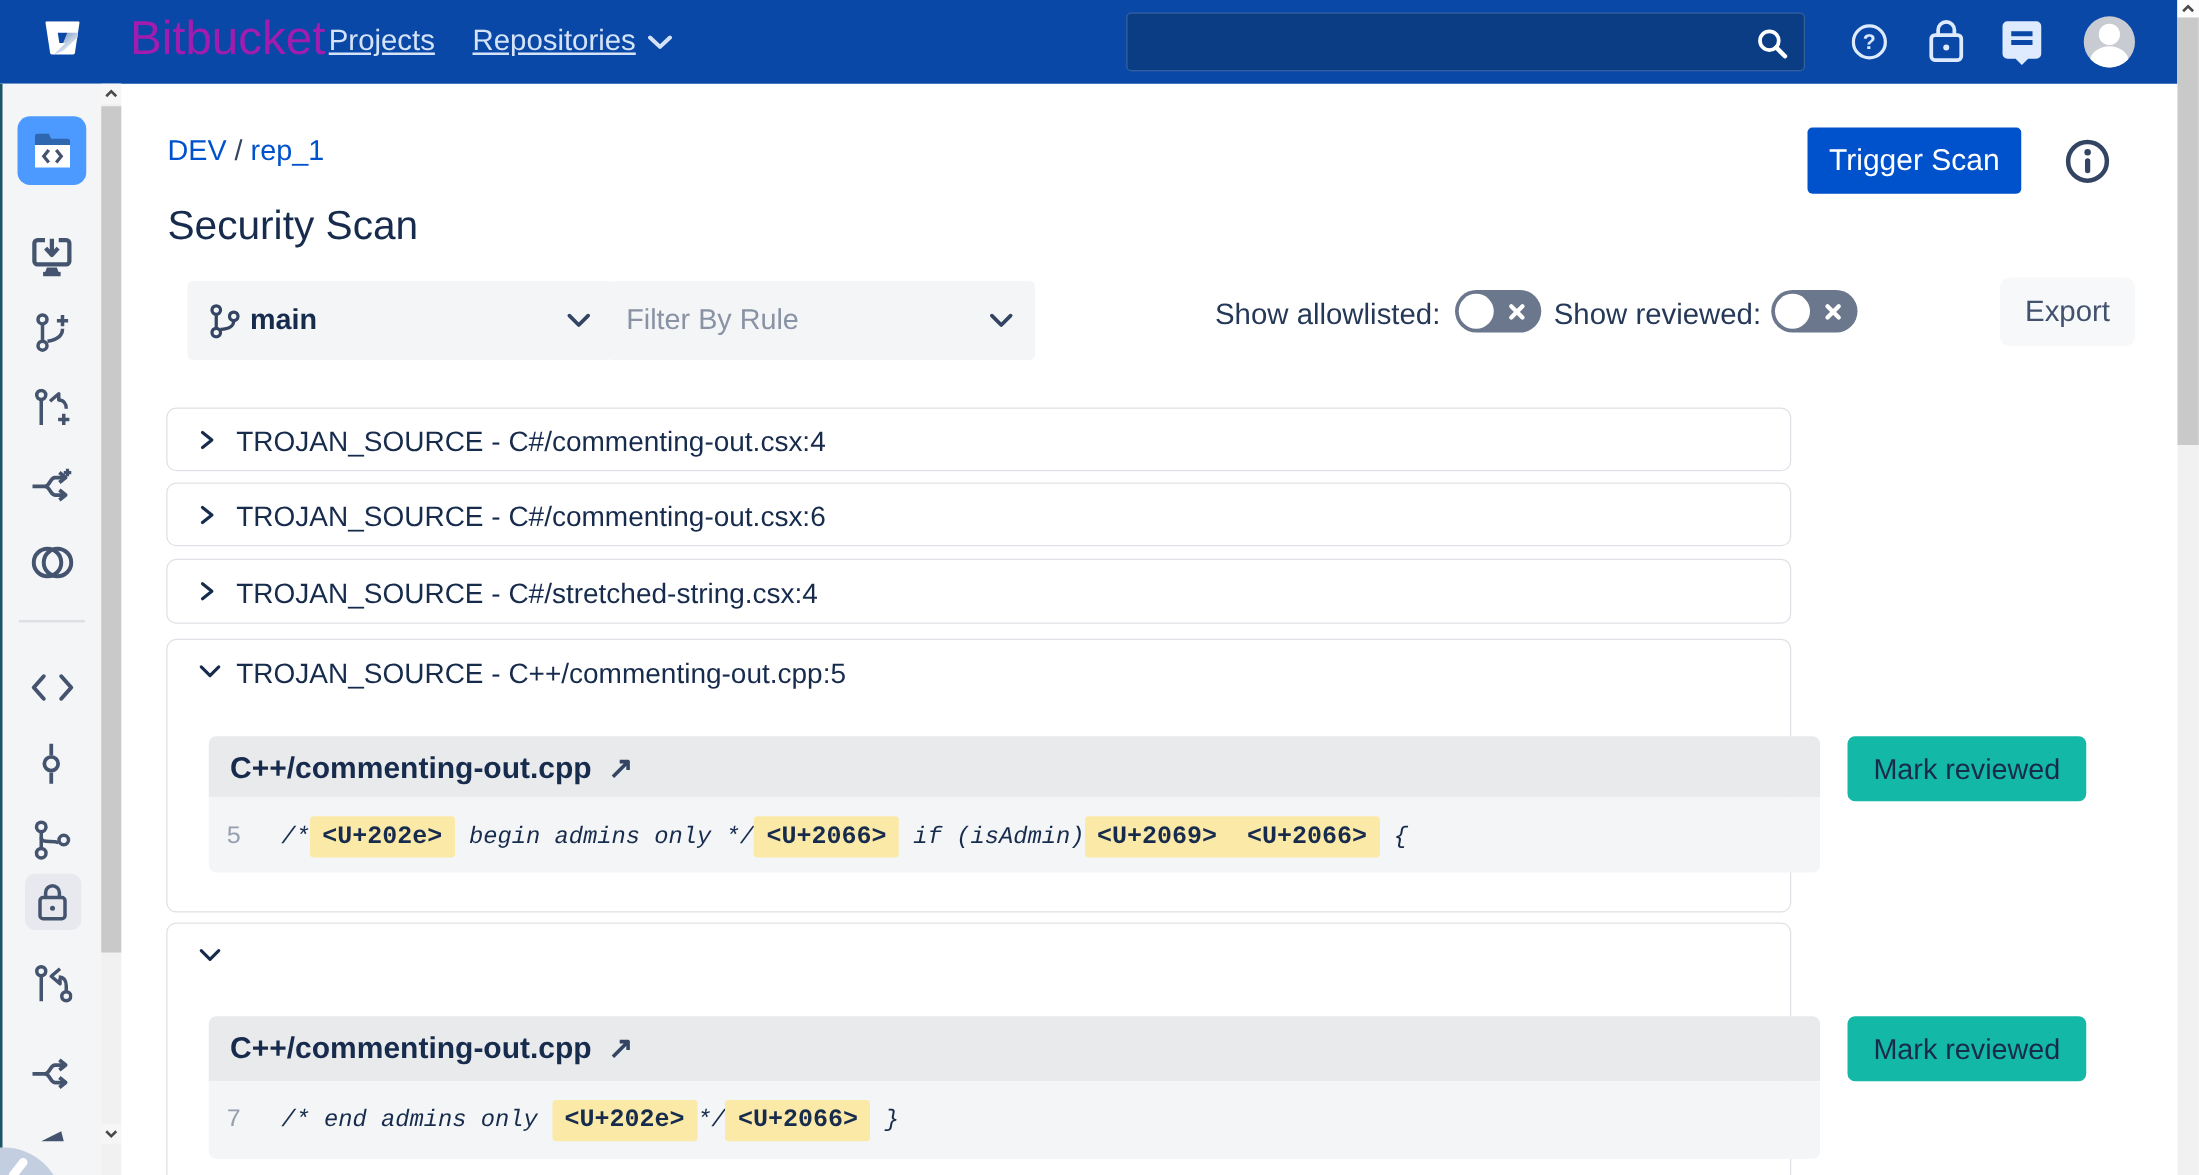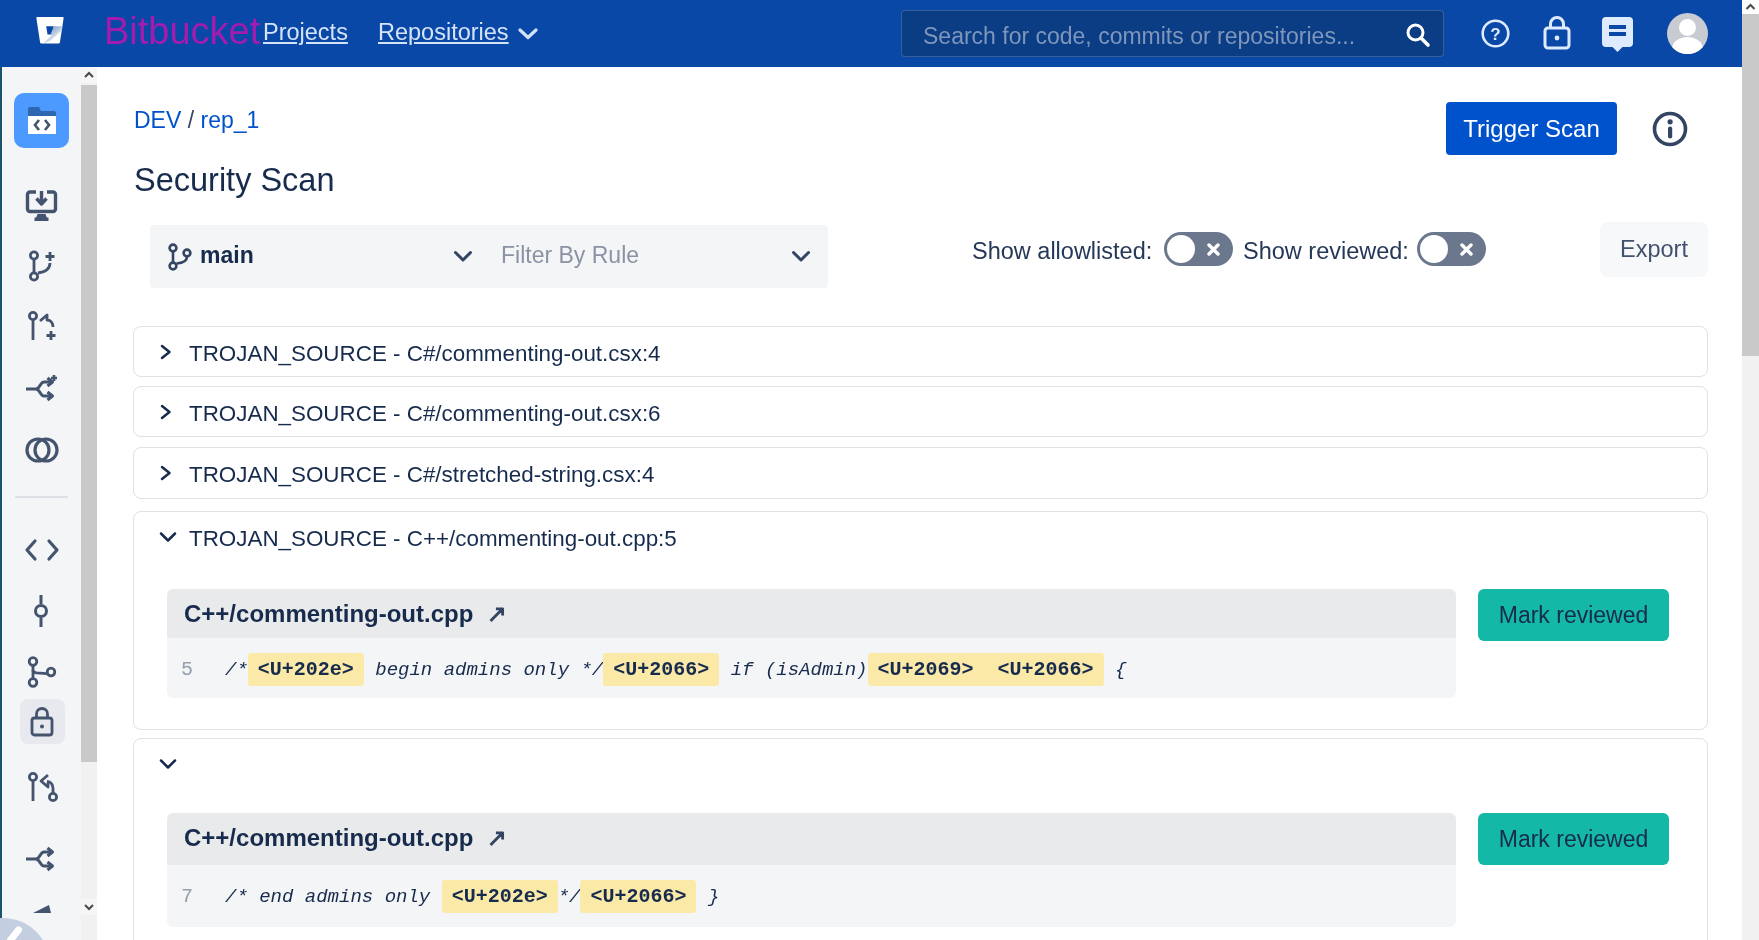--- a/index.html
+++ b/index.html
@@ -35,21 +35,21 @@
 .dd { position:absolute; top:225px; height:63px; background:#F4F5F7; border-radius:4px; }
 #dd1 { left:150px; width:340px;font-weight:bold; }
 #dd2 { left:486px; width:342px; }
 #dd1 .lbl { position:absolute; left:50px; top:17px; font-size:23px; color:#172B4D; }
 #dd2 .lbl { position:absolute; left:15px; top:17px; font-size:23px; color:#8993A4; }
 .togglelbl { position:absolute; top:238px; font-size:23.5px; color:#253858; }
 .toggle { position:absolute; top:232px; width:69px; height:34px; border-radius:17px; background:#6B778C; }
 .toggle .knob { position:absolute; left:3px; top:3px; width:28px; height:28px; border-radius:50%; background:#fff; }
 #exportbtn { position:absolute; left:1600px; top:222px; width:108px; height:55px; background:#F7F8F9; border-radius:8px; color:#42526E; font-size:23.5px; text-align:center; line-height:55px; }
 
-.panel { position:absolute; left:133px; width:1575px; background:#fff; border:1px solid #DFE1E6; border-radius:8px; }
+.panel { position:absolute; left:133px; width:1300px; background:#fff; border:1px solid #DFE1E6; border-radius:8px; }
 .ptitle { position:absolute; left:55px; top:14px; font-size:22.4px; color:#172B4D; white-space:nowrap; }
 .chev { position:absolute; left:24px; top:15px; }
 .filebar { position:absolute; left:33px; width:1289px; height:49px; background:#E9EAEC; border-radius:6px 6px 0 0; }
 .filebar .fname { position:absolute; left:17px; top:11px; font-size:24px; font-weight:bold; color:#172B4D; }
 .coderow { position:absolute; left:33px; width:1289px; background:#F4F5F7; border-radius:0 0 6px 6px; font-family:"Liberation Mono", monospace; font-size:19px; color:#172B4D; }
 .lineno { position:absolute; left:14px; color:#97A0AF; font-style:normal; font-size:20px; }
 .codetext { position:absolute; left:58px; white-space:pre; font-style:italic; }
 .hl { background:#FBE9A8; border-radius:3px; padding:5px 10px; font-style:normal; font-weight:bold; font-size:20px; }
 .mrbtn { position:absolute; left:1344px; width:191px; height:52px; background:#14b8a6; border-radius:6px; color:#172B4D; font-size:23px; text-align:center; line-height:52px; }
 </style>
@@ -69,21 +69,20 @@
 <path d="M17.8 9.2 h8.7 l-0.6 4 -11.5 10.6 -7.2 2.7 9.3 -9.1 h-2 Z" fill="url(#bg1)"></path>
 </svg>
 </div>
 <div id="logotext">Bitbucket</div>
 <div class="navlink" style="left:263px;">Projects</div>
 <div class="navlink" style="left:378px;">Repositories</div>
 <svg class="abs" style="left:518px; top:28px;" width="20" height="13" viewBox="0 0 20 13">
     <path d="M2 2 L10 9.5 L18 2" stroke="#D5E3F8" stroke-width="3.2" fill="none" stroke-linecap="round" stroke-linejoin="round"></path>
   </svg>
 <div id="searchbox">
-    <div id="searchph">Search for code, commits or repositories...</div>
 <svg class="abs" style="left:502px; top:10px;" width="28" height="28" viewBox="0 0 28 28">
       <circle cx="11.5" cy="11.5" r="7.5" stroke="#fff" stroke-width="3" fill="none"></circle>
       <path d="M17 17 L24 24" stroke="#fff" stroke-width="3.6" stroke-linecap="round"></path>
     </svg>
 </div>
 
 <svg class="abs" style="left:1481px; top:19px;" width="29" height="29" viewBox="0 0 29 29">
     <circle cx="14.5" cy="14.5" r="12.8" stroke="#DEEBFF" stroke-width="2.6" fill="none"></circle>
     <text x="14.5" y="20.5" font-size="17" font-weight="bold" fill="#DEEBFF" text-anchor="middle" font-family="Liberation Sans">?</text>
   </svg>

